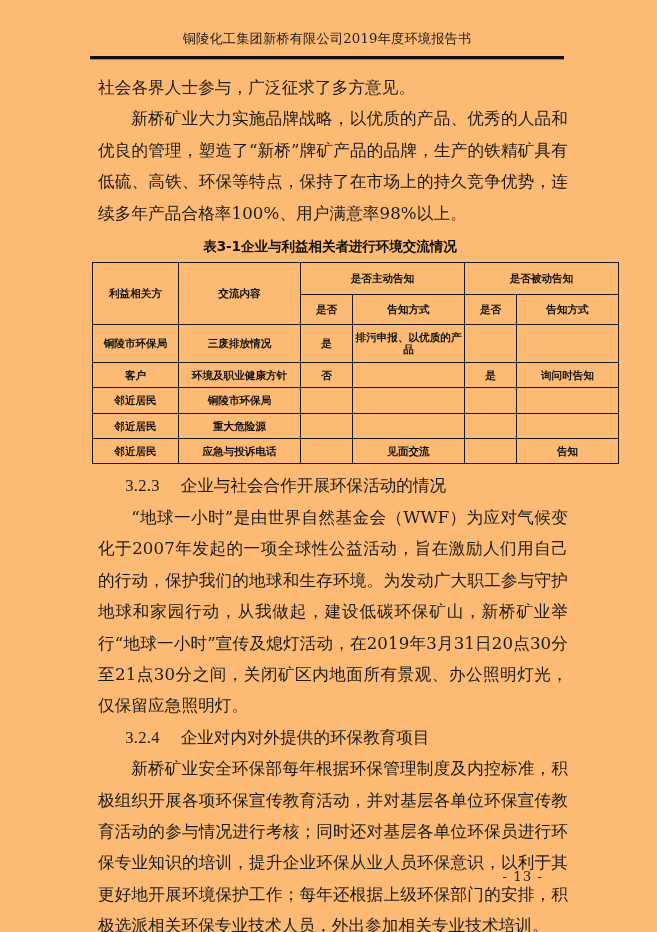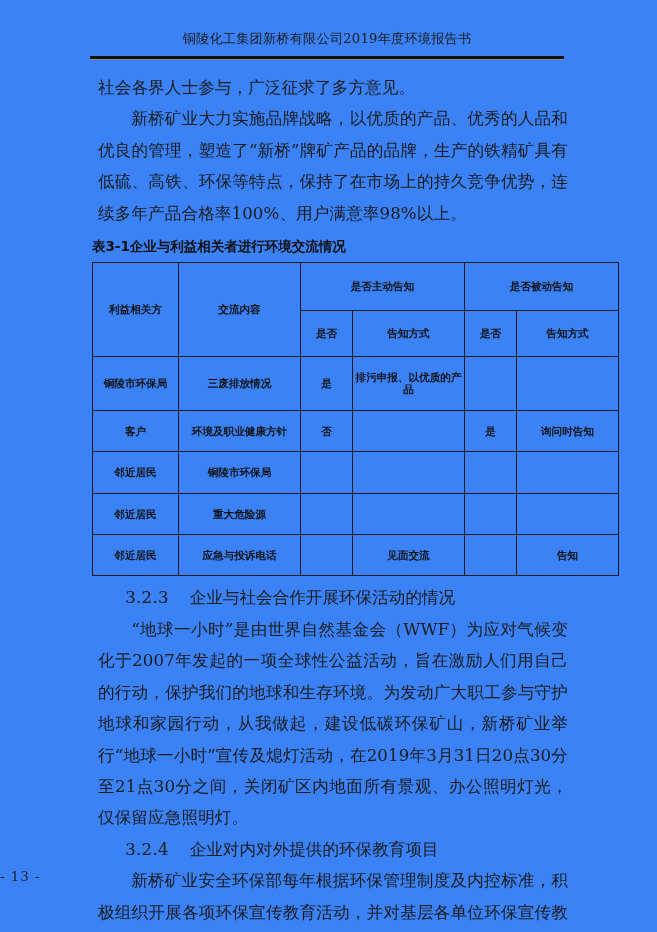--- a/index.html
+++ b/index.html
@@ -12,21 +12,21 @@
     height: 932px;
     position: relative;
     font-family: "DejaVu Serif", "Liberation Serif", serif;
     color: #1a1a1a;
     overflow: hidden;
   }
 
   .page {
     position: absolute;
     inset: 0;
-    background: #3b82f6;
+    background: #fdba74;
   }
 
   
   .running-header {
     position: absolute;
     top: 30px;
     left: 90px;
     width: 474px;
     text-align: center;
     font-size: 13.2px;
@@ -72,34 +72,36 @@
   }
   p.no-indent { text-indent: 0; }
 
   h3.section-heading {
     margin: 0;
     font-size: 16.6px;
     line-height: 31.4px;
     font-weight: normal;
     text-indent: 2em;
     color: #1b1b1b;
+    font-family: Liberation Serif, serif;
   }
   h3.section-heading .sec-num {
     letter-spacing: 0.3px;
   }
   h3.section-heading .sec-gap {
     display: inline-block;
     width: 1.25em;
   }
 
   
   .table-block {
     margin: 7px 0 6px 0;
   }
   .table-caption {
+    text-align: center;
     font-size: 13.6px;
     font-weight: bold;
     line-height: 20px;
     color: #111;
     font-family: "DejaVu Sans", "Liberation Sans", sans-serif;
     margin-bottom: 6px;
     letter-spacing: -0.1px;
   }
   table.env-table {
     border-collapse: collapse;
@@ -108,42 +110,42 @@
     table-layout: fixed;
     font-family: "DejaVu Sans", "Liberation Sans", sans-serif;
   }
   table.env-table td,
   table.env-table th {
     border: 1px solid #1a1a1a;
     font-size: 10.6px;
     font-weight: bold;
     text-align: center;
     vertical-align: middle;
-    padding: 14px 1px;
+    padding: 6px 1px;
     line-height: 12.4px;
     color: #131313;
   }
   table.env-table tr.head-row-1 th { height: 19px; }
   table.env-table tr.head-row-2 th { height: 17px; }
   table.env-table tbody tr { height: 23px; }
   table.env-table tbody tr.tall { height: 27px; }
   .col-a { width: 86px; }
   .col-b { width: 122px; }
   .col-c { width: 52px; }
   .col-d { width: 112px; }
   .col-e { width: 52px; }
   .col-f { width: 102px; }
 
   
   .page-footer {
     position: absolute;
     bottom: 48px;
     left: 0;
     width: 543px;
-    text-align: left;
+    text-align: right;
     font-size: 13.4px;
     color: #1f1f1f;
     letter-spacing: 1px;
   }
 </style>
 </head>
 <body>
 
 <div class="page">
 

